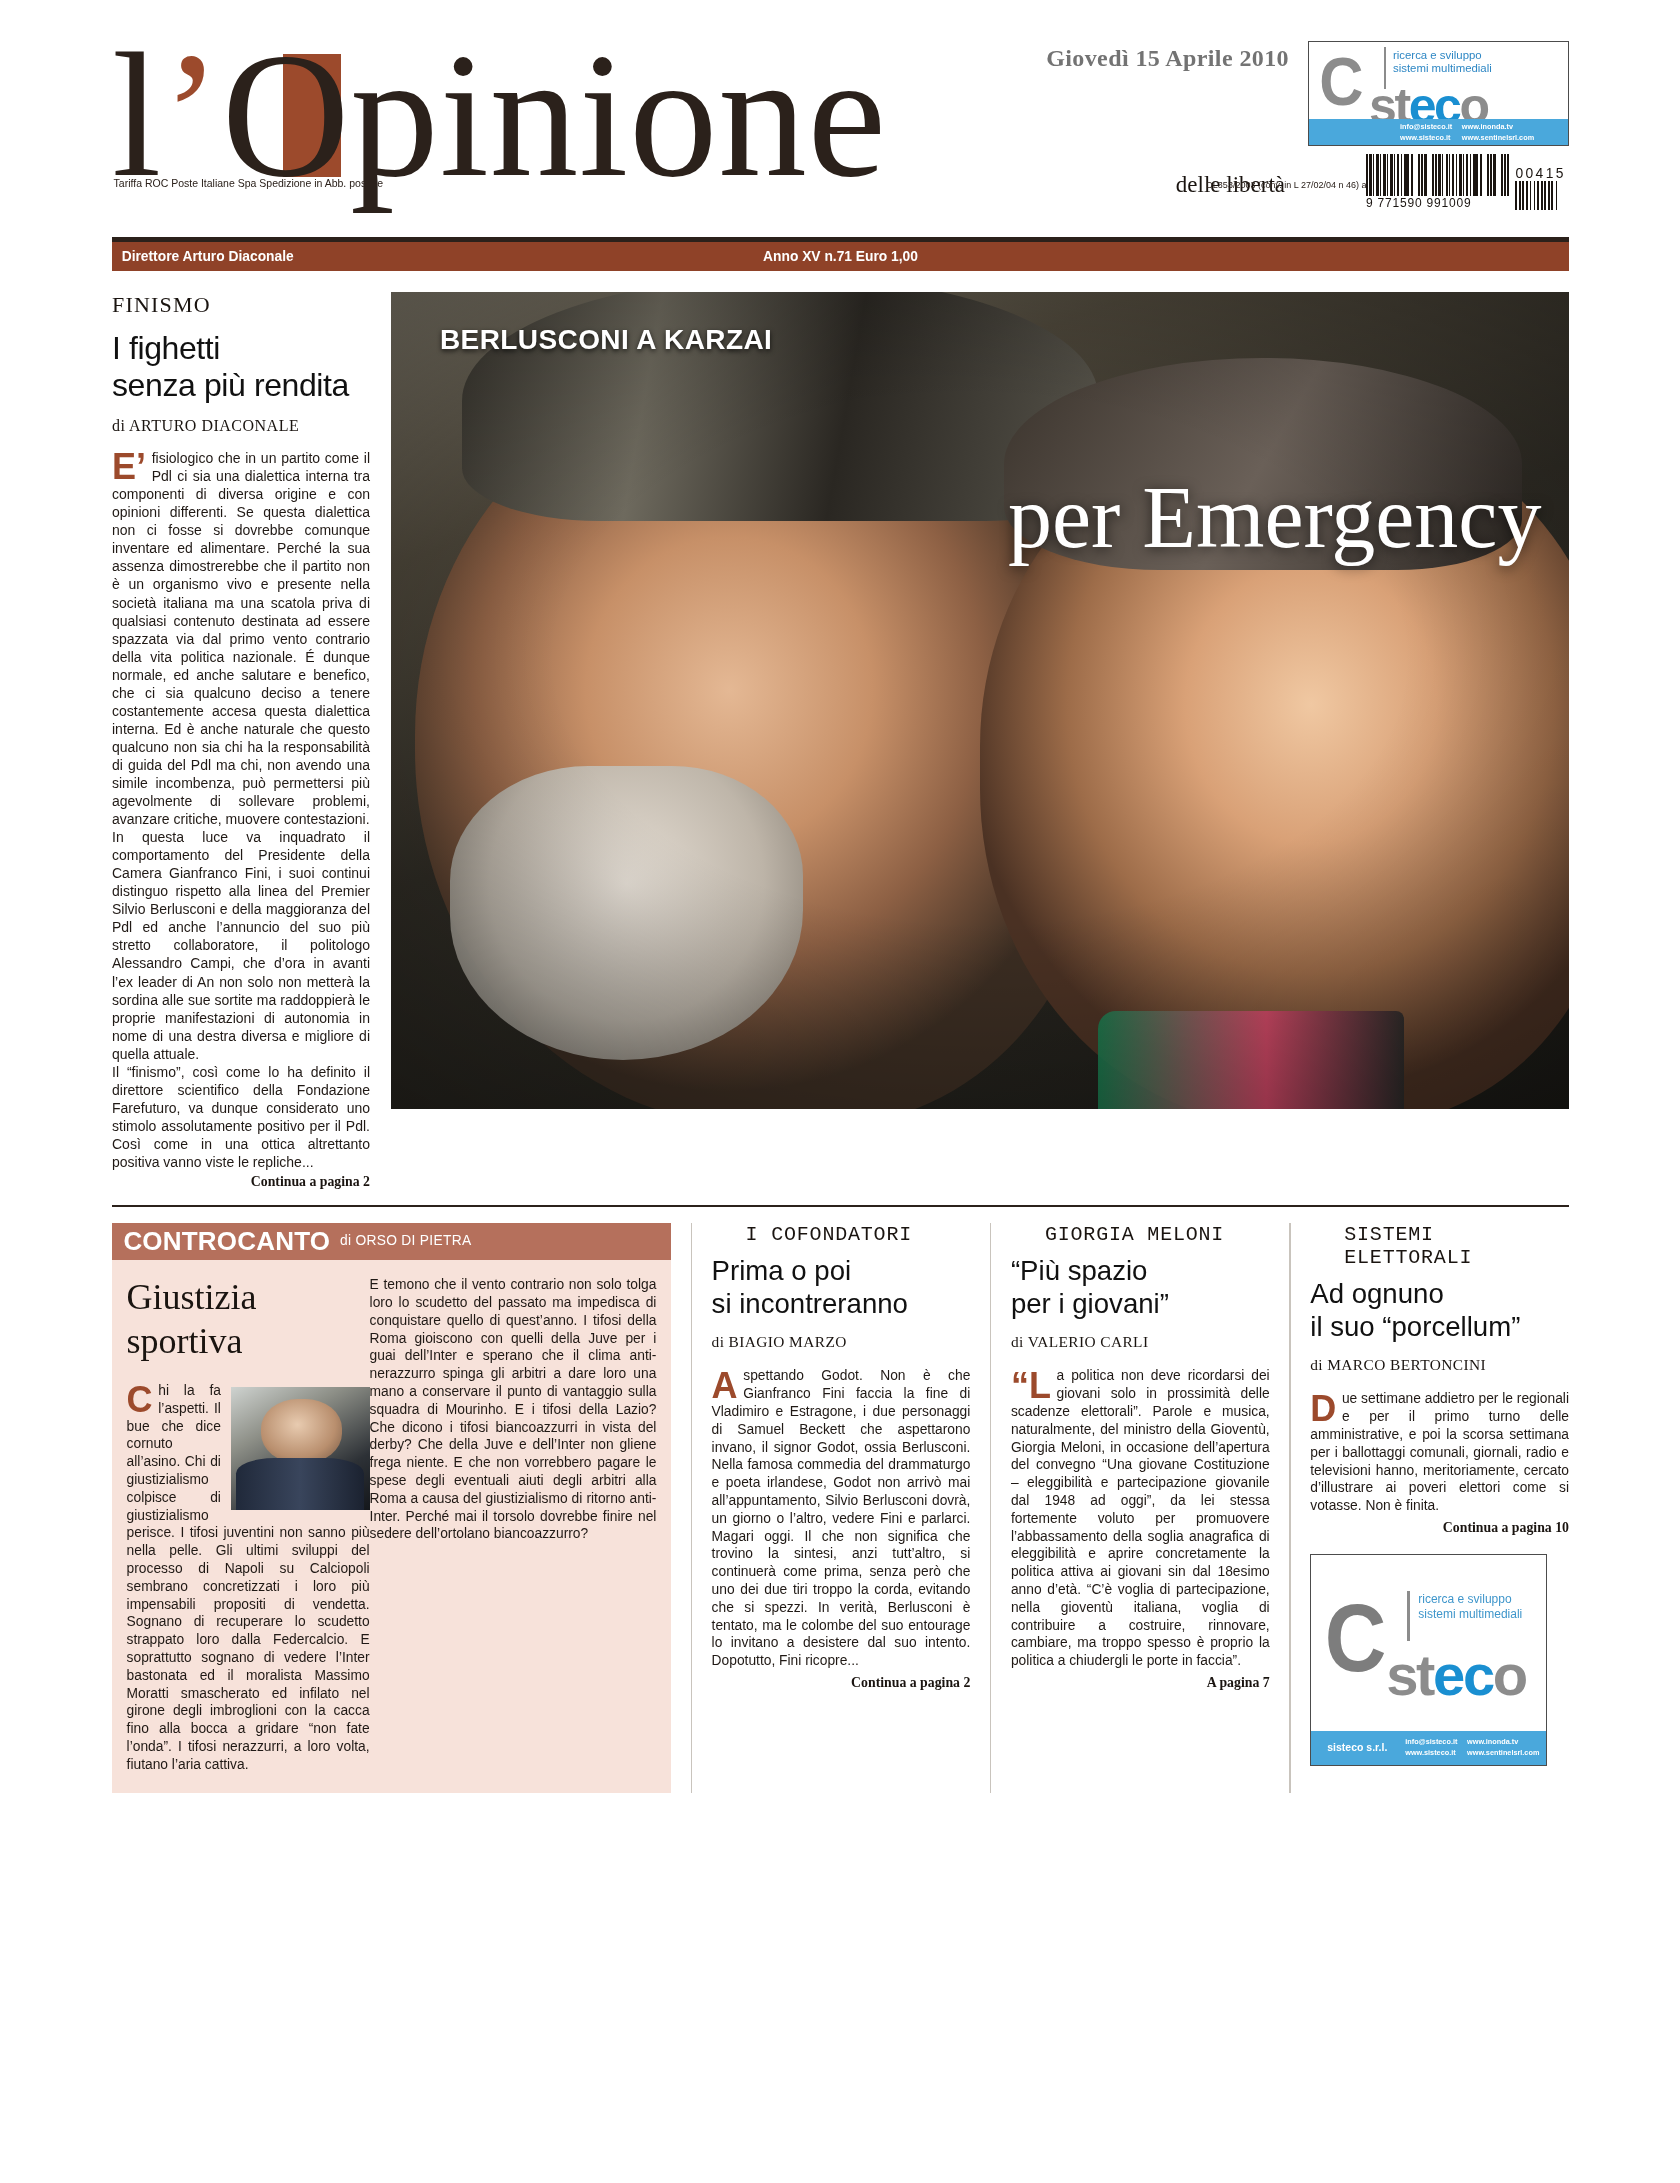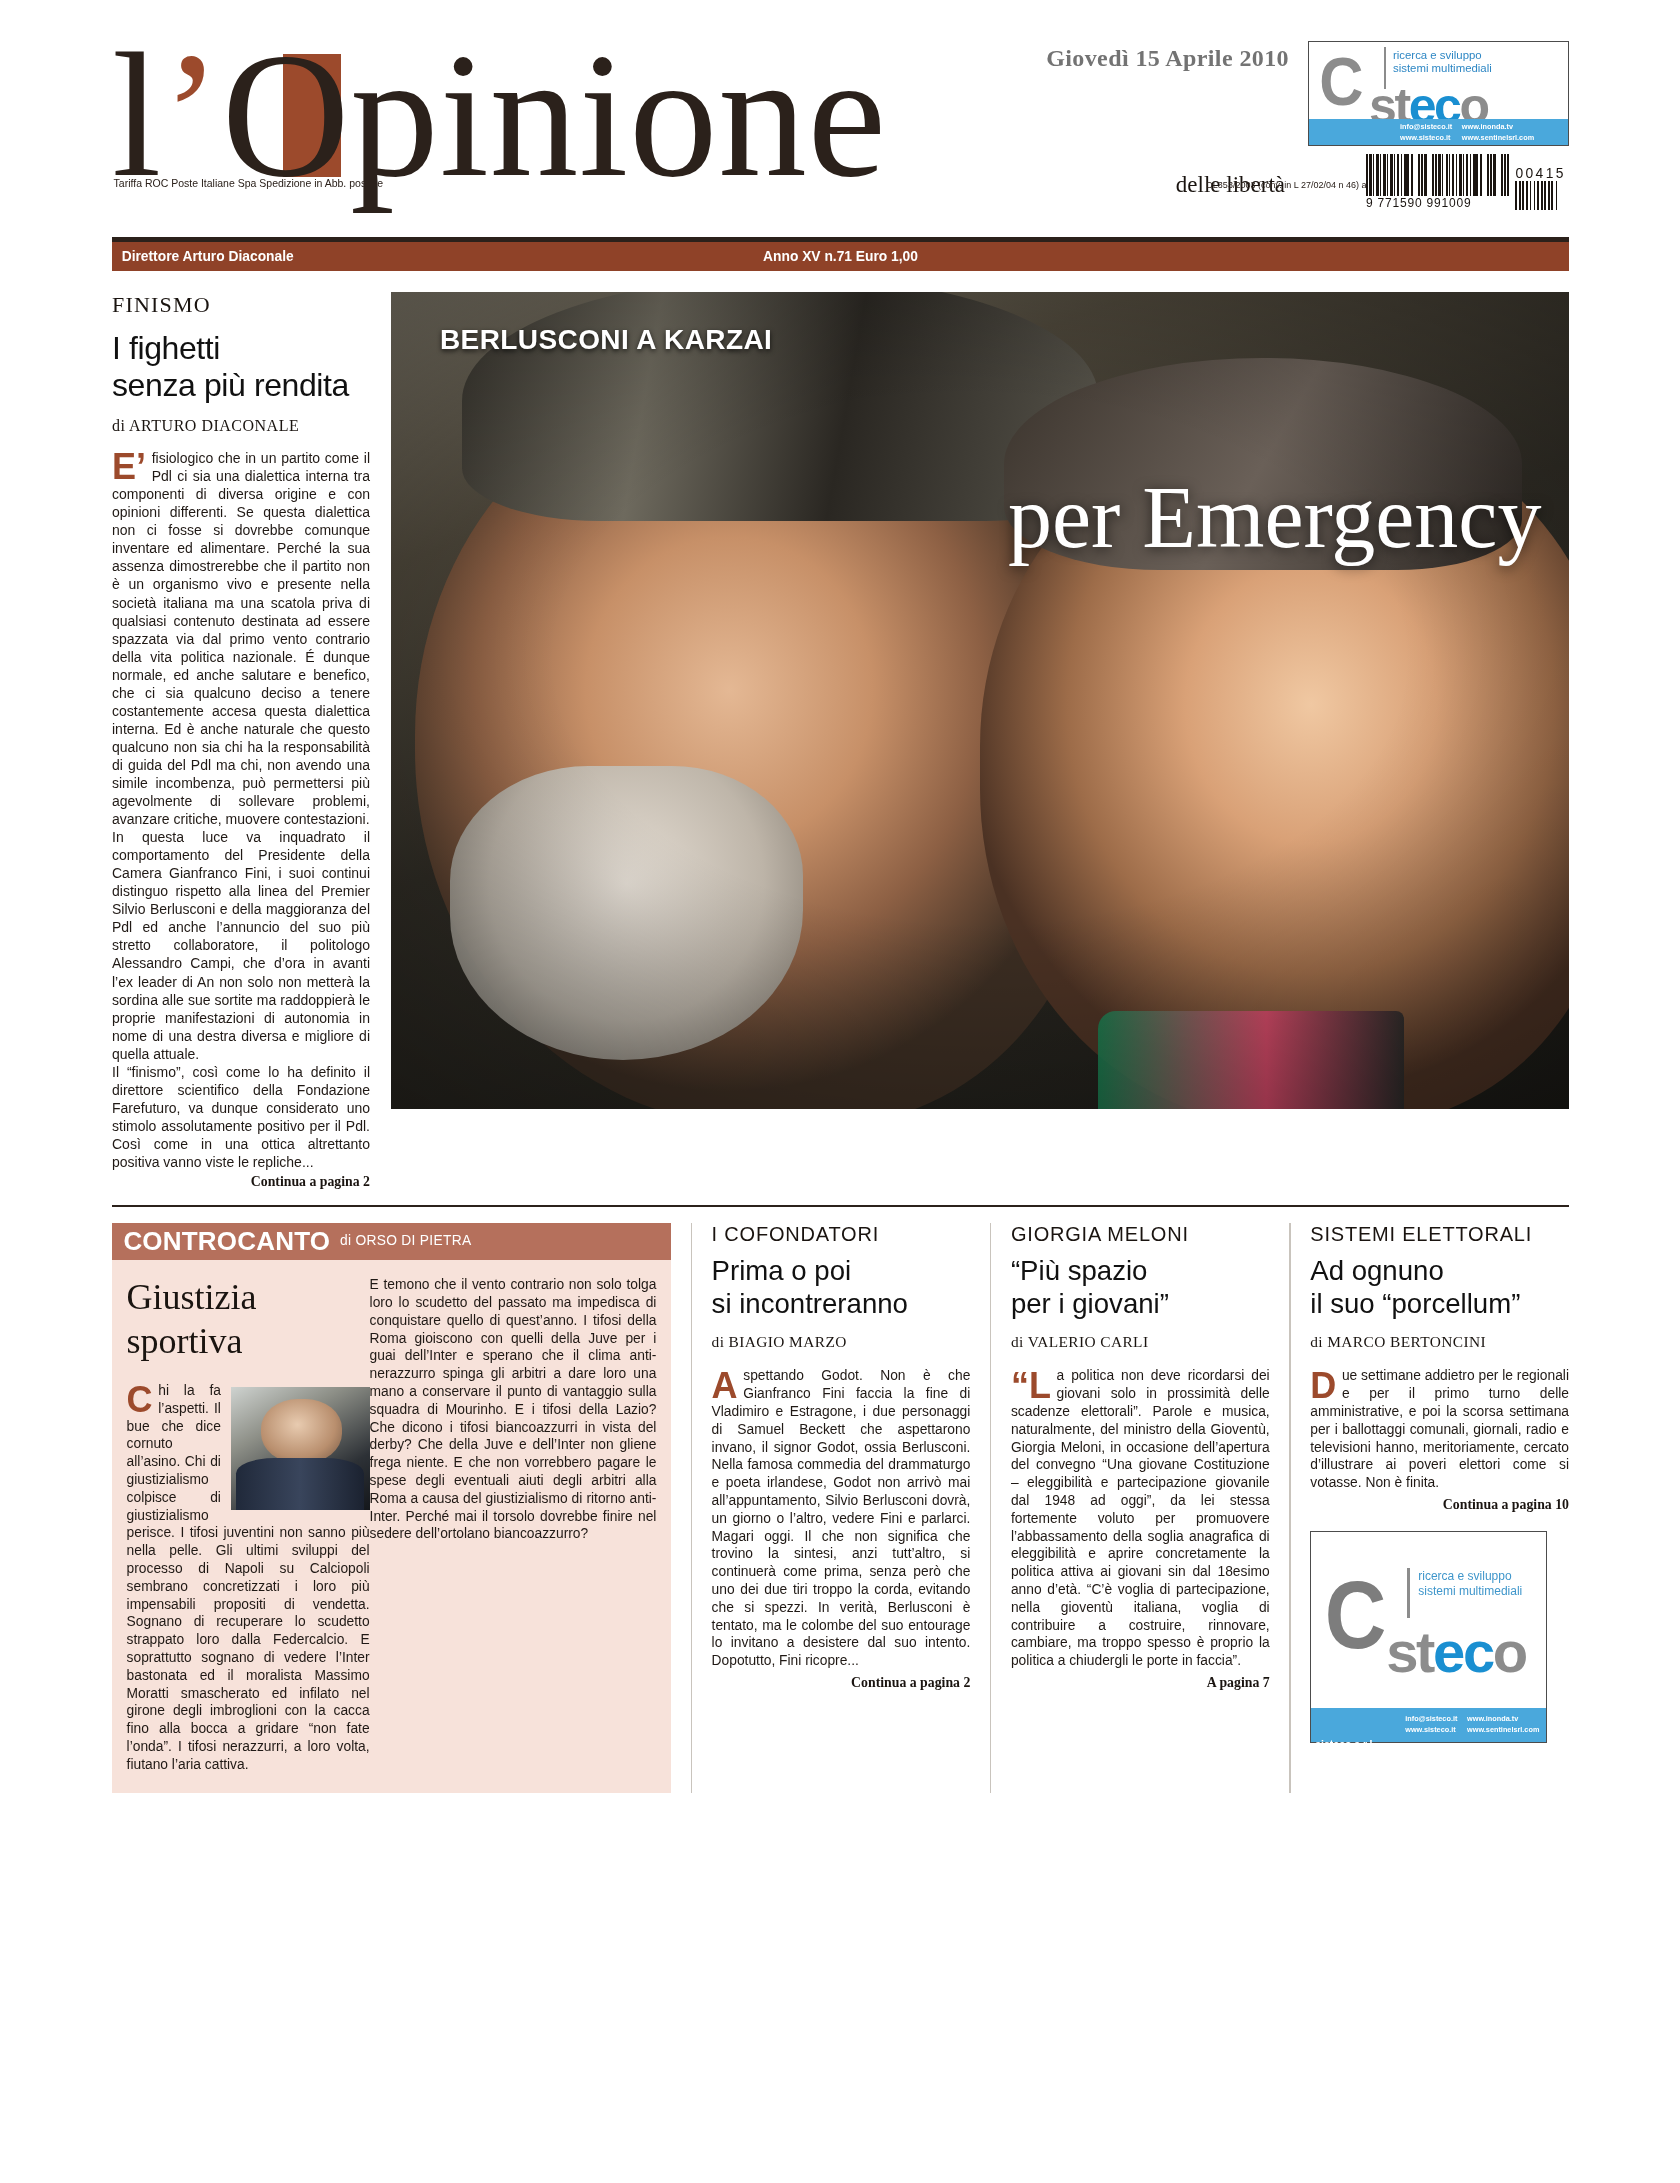--- a/index.html
+++ b/index.html
@@ -220,22 +220,22 @@
     border-radius: 46%;
   }
   .cc-photo .psuit {
     position: absolute; left: 4%; bottom: 0; width: 92%; height: 42%;
     background: linear-gradient(90deg, #20293a 0%, #39455c 50%, #1b2230 100%);
     border-radius: 30% 30% 0 0;
   }
 
   .newscol { flex: 1; }
   .news-kicker {
-    font-family: Liberation Sans, sans-serif;
-    font-size: 20px; letter-spacing: 0.8px; margin-bottom: 8px;
+    font-family: Liberation Mono, monospace;
+    font-size: 20px; letter-spacing: 0.8px; margin-bottom: 8px; margin-left: 34px;
   }
   .news-head { font-size: 27.6px; line-height: 1.2; color: #111; }
   .news-byline {
     font-family: "Liberation Serif", serif;
     font-size: 15.4px; letter-spacing: 0.4px; margin: 13px 0 16px;
   }
   .news-text { font-size: 13.8px; line-height: 1.29; text-align: justify; color: #201915; }
   .news-foot { text-align: right; font-weight: 700; font-size: 13.8px; margin-top: 4.9px;
     font-family: "Liberation Serif", serif; }
 
@@ -252,21 +252,21 @@
     line-height: 1; letter-spacing: -6.5px; transform: scaleX(0.88);
   }
   .ad-div { position: absolute; left: 96px; top: 36px; width: 2.4px; height: 50px; background: #8c8c8c; }
   .ad-tag { position: absolute; left: 107px; top: 37px; font-size: 12px; line-height: 1.25; color: #3f96cb; }
   .ad-word {
     position: absolute; left: 75px; top: 91px;
     font-size: 58px; font-weight: 700; letter-spacing: -2.4px; color: #8c8c8c; line-height: 1;
   }
   .ad-word .blue { color: #1a8fd1; }
   .ad-footer { height: 34px; background: #4aa8dc; position: relative; color: #fff; }
-  .ad-brand { position: absolute; left: 4px; top: 10.5px; font-size: 10.5px; font-weight: 700; margin-top: 20px; }
+  .ad-brand { position: absolute; left: 16px; top: 10.5px; font-size: 10.5px; font-weight: 700; }
   .ad-links { position: absolute; left: 94px; top: 5.7px; display: flex; gap: 9.7px; font-size: 7.3px; line-height: 1.5; font-weight: 700; }
 
   .vsep { width: 1.6px; background: #c9c4bd; flex: none; }
 </style>
 </head>
 <body>
 
 <div class="page">
 
   <div class="masthead">

